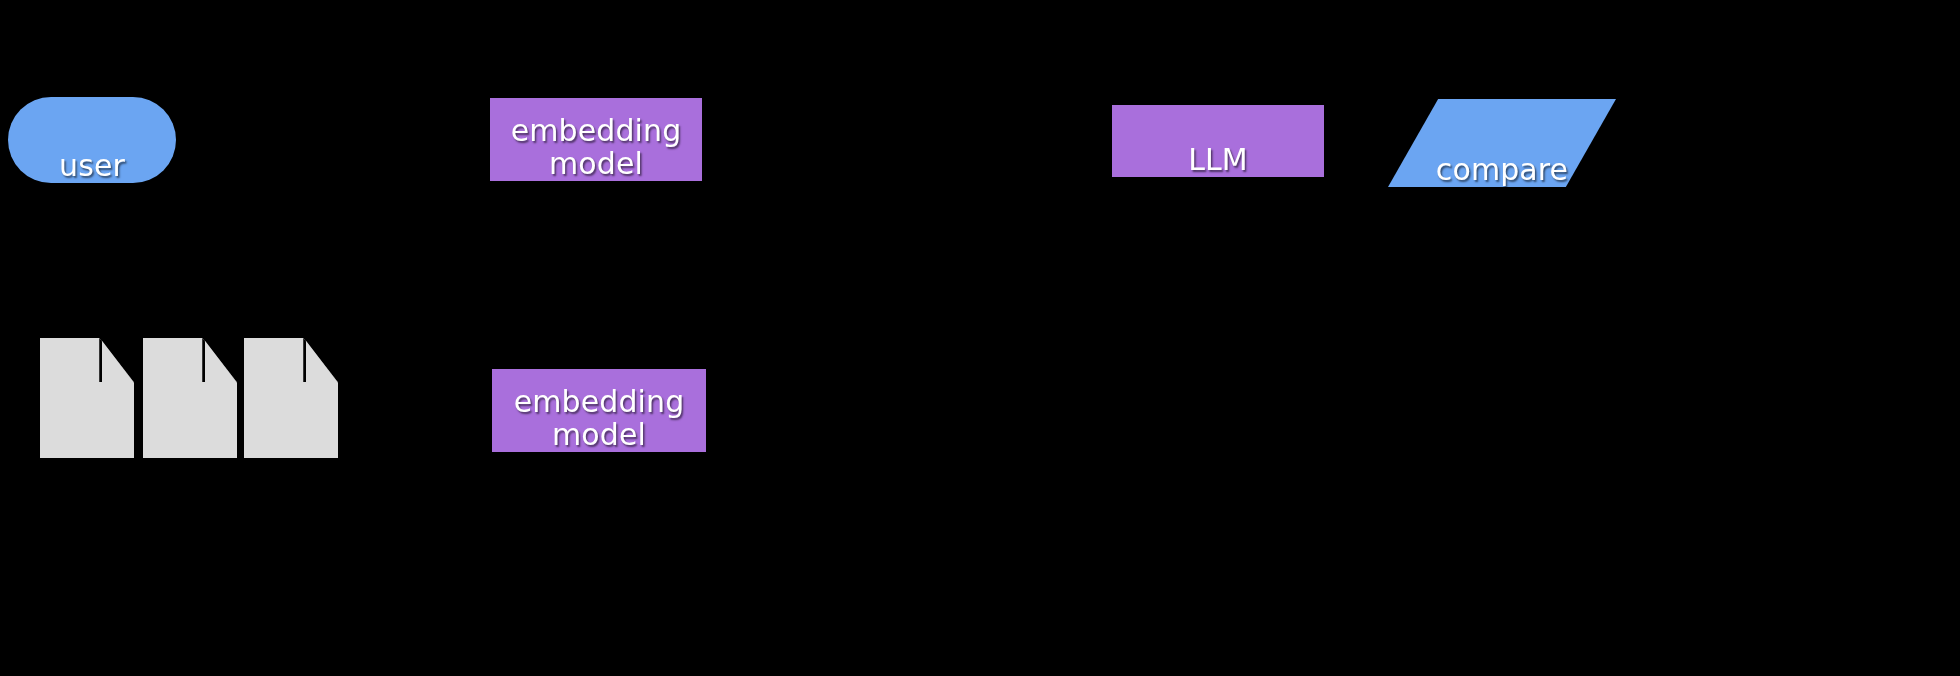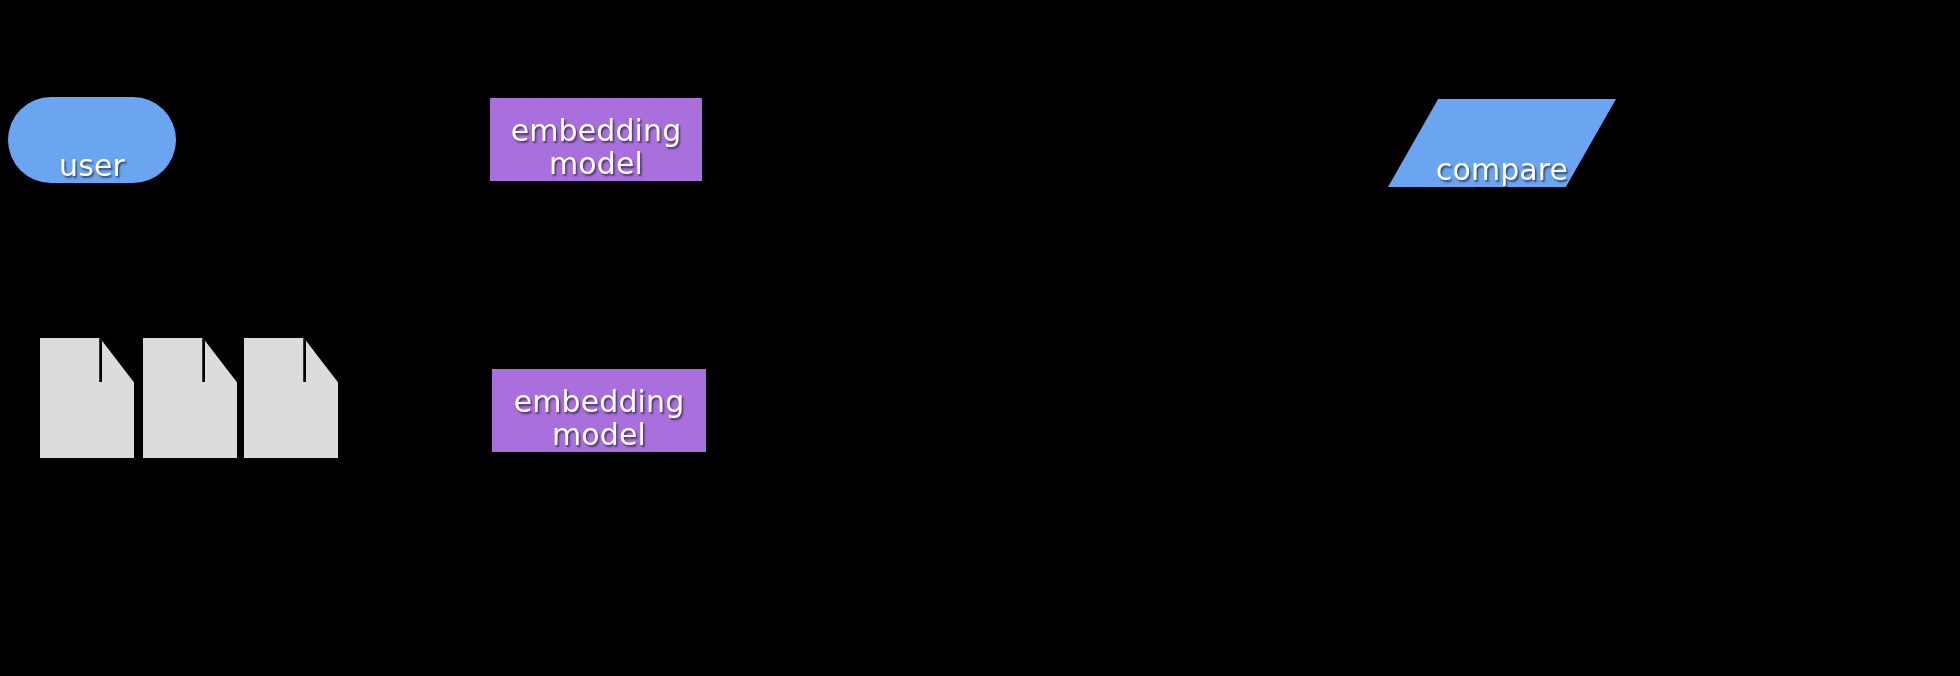--- a/index.html
+++ b/index.html
@@ -109,20 +109,23 @@
 
 <div id="canvas" style="background: rgb(0, 0, 0);">
     <div style="position: absolute; left: 0px; top: 0px; width: 100%; height: 100%;">
       <div class="node shape-pill" style="left: 8px; top: 97px; width: 168px; height: 86px; font-size: 30px; background: rgb(107, 165, 242);">
         <span class="lbl">user</span>
       </div>
       <div class="node shape-rect" style="left: 490px; top: 98px; width: 212px; height: 83px; font-size: 30px; background: rgb(169, 111, 220);">
         <span class="lbl">embedding
 model</span>
       </div>
+      <div class="node shape-rect" style="left: 1112px; top: 105px; width: 212px; height: 72px; font-size: 30px; background: rgb(169, 111, 220);">
+        <span class="lbl">LLM</span>
+      </div>
       <div class="node shape-para" style="left: 1388px; top: 99px; width: 228px; height: 88px; font-size: 30px; background: rgb(107, 165, 242);">
         <span class="lbl">compare</span>
       </div>
     </div>
     <div style="position: absolute; left: 0px; top: 0px; width: 100%; height: 100%;">
       <div class="node shape-doc" style="left: 40px; top: 338px; width: 94px; height: 120px;">
         <span class="doc-body" style="background: rgb(220, 220, 220);"></span>
         <span class="doc-notch" style="background: rgb(0, 0, 0);"></span>
         <span class="doc-fold" style="background: rgb(220, 220, 220);"></span>
       </div>

